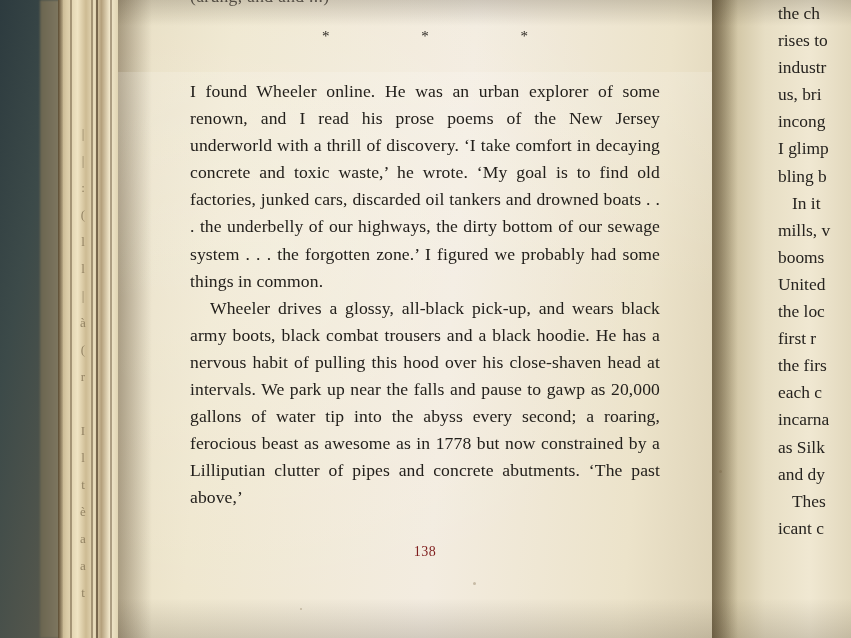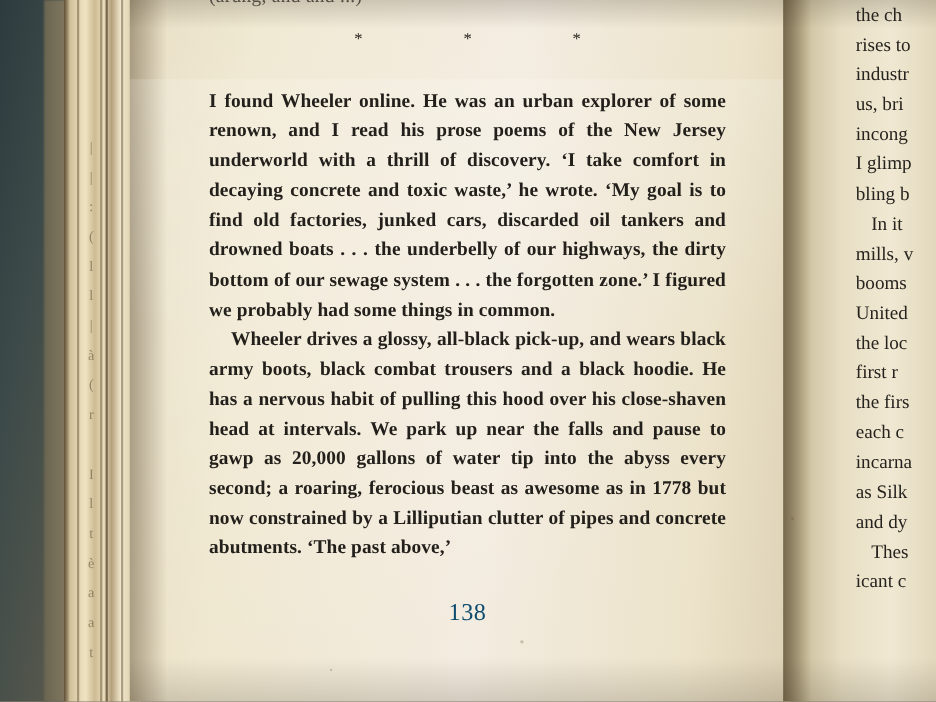--- a/index.html
+++ b/index.html
@@ -151,32 +151,31 @@
     font-size: 15px;
     letter-spacing: 44px;
     color: #2b2722;
     padding-left: 44px;
     box-sizing: border-box;
   }
 
   .para {
     margin: 0;
     text-indent: 20px;
-    font-weight: bold;
   }
   .para.first { text-indent: 0; }
 
   .folio {
     position: absolute;
     left: 190px;
     width: 470px;
     top: 544px;
     text-align: center;
-    font-size: 22px;
-    color: #0c4a6e;
+    font-size: 14px;
+    color: #7f1d1d;
     letter-spacing: 0.5px;
   }
 
   
   .right-text {
     position: absolute;
     left: 778px;
     top: 0;
     width: 100px;
     font-size: 17.4px;

